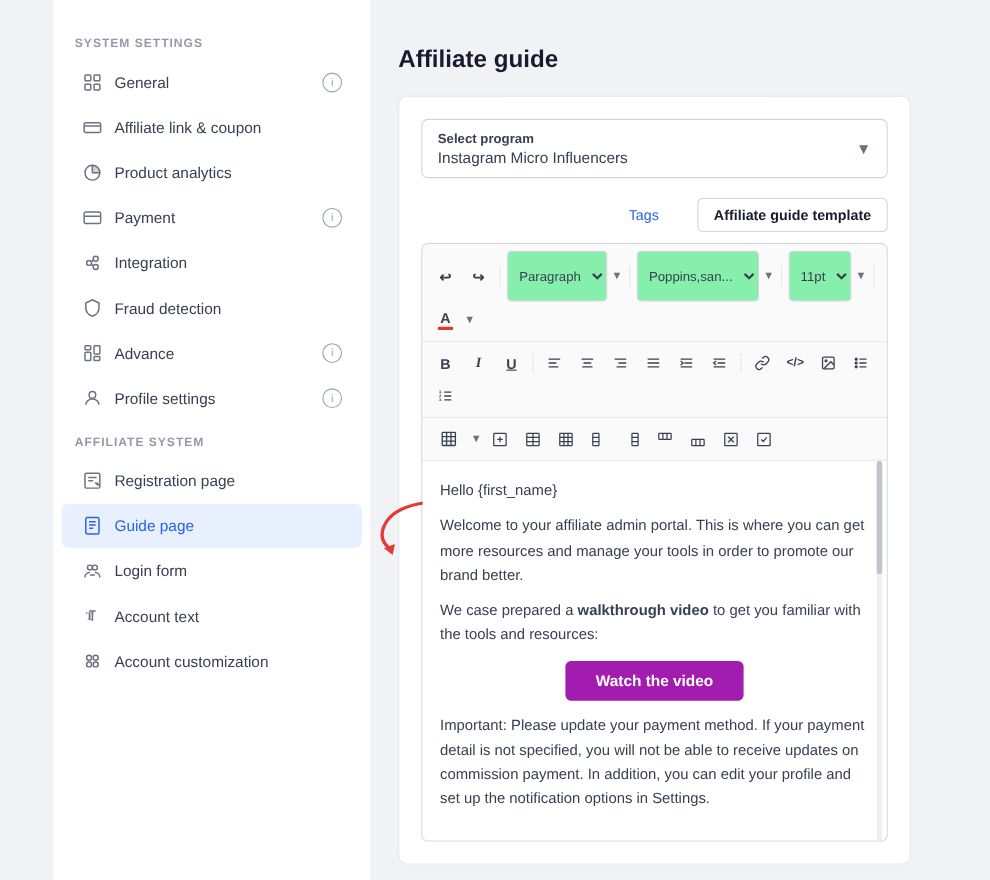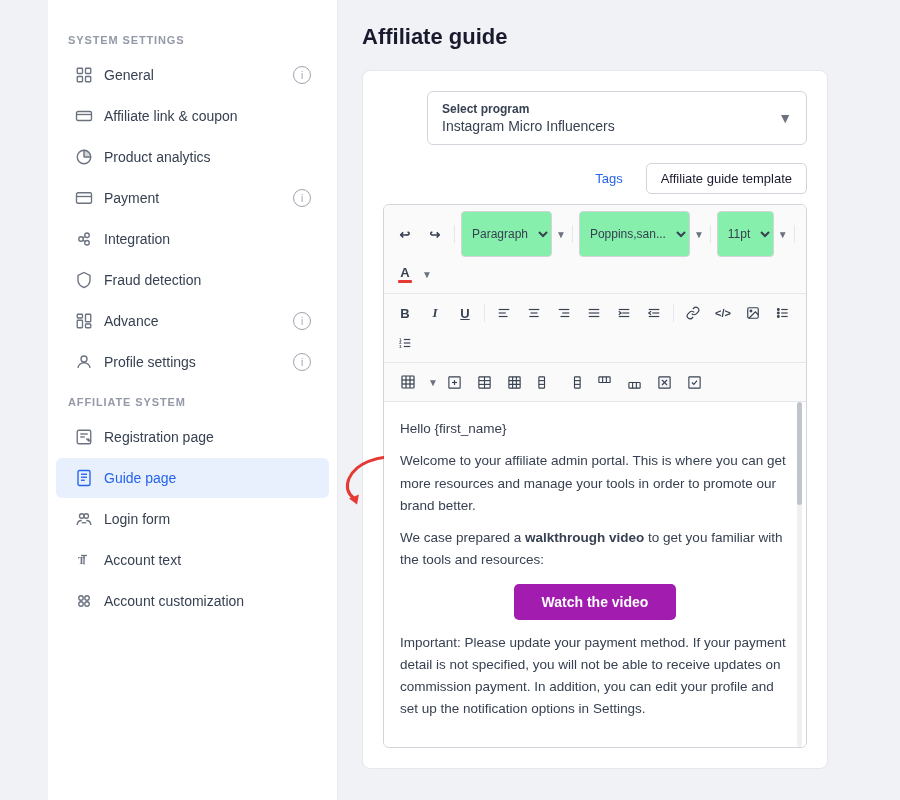--- a/index.html
+++ b/index.html
@@ -91,40 +91,40 @@
     .main-content {
       flex: 1;
       padding: 24px 24px 24px 24px;
       overflow: auto;
     }
     .page-title {
       font-size: 22px;
       font-weight: 600;
       color: #1a1a2e;
       margin-bottom: 20px;
+      margin-top: 17px;
     }
     .content-card {
       background: #fff;
       border-radius: 8px;
       border: 1px solid #e5e7eb;
       padding: 20px;
       min-height: 680px;
     }
     
     .select-program-container {
       border: 1px solid #d1d5db;
       border-radius: 6px;
       padding: 10px 14px;
       margin-bottom: 18px;
       display: flex;
       align-items: center;
       justify-content: space-between;
       cursor: pointer;
       background: #fff;
-      margin-left: 44px;
     }
     .select-program-label {
       font-size: 12px;
       font-weight: 600;
       color: #374151;
       margin-bottom: 2px;
     }
     .select-program-value {
       font-size: 14px;
       color: #374151;
@@ -132,40 +132,40 @@
     .select-chevron {
       color: #6b7280;
       font-size: 14px;
     }
     
     .tabs-row {
       display: flex;
       align-items: center;
       justify-content: flex-end;
       margin-bottom: 10px;
-      gap: 8px;
+      gap: 20px;
     }
     .tab-btn {
       padding: 7px 14px;
       border-radius: 5px;
       font-size: 13px;
       cursor: pointer;
       border: 1.5px solid transparent;
       background: transparent;
     }
     .tab-btn.inactive {
       color: #2563eb;
       border-color: transparent;
       background: transparent;
     }
     .tab-btn.active {
       color: #1a1a2e;
       border-color: #d1d5db;
       background: #fff;
-      font-weight: 400;
+      font-weight: 700;
     }
     
     .editor-container {
       border: 1px solid #d1d5db;
       border-radius: 6px;
       overflow: hidden;
     }
     .editor-toolbar-row1,
     .editor-toolbar-row2,
     .editor-toolbar-row3 {

